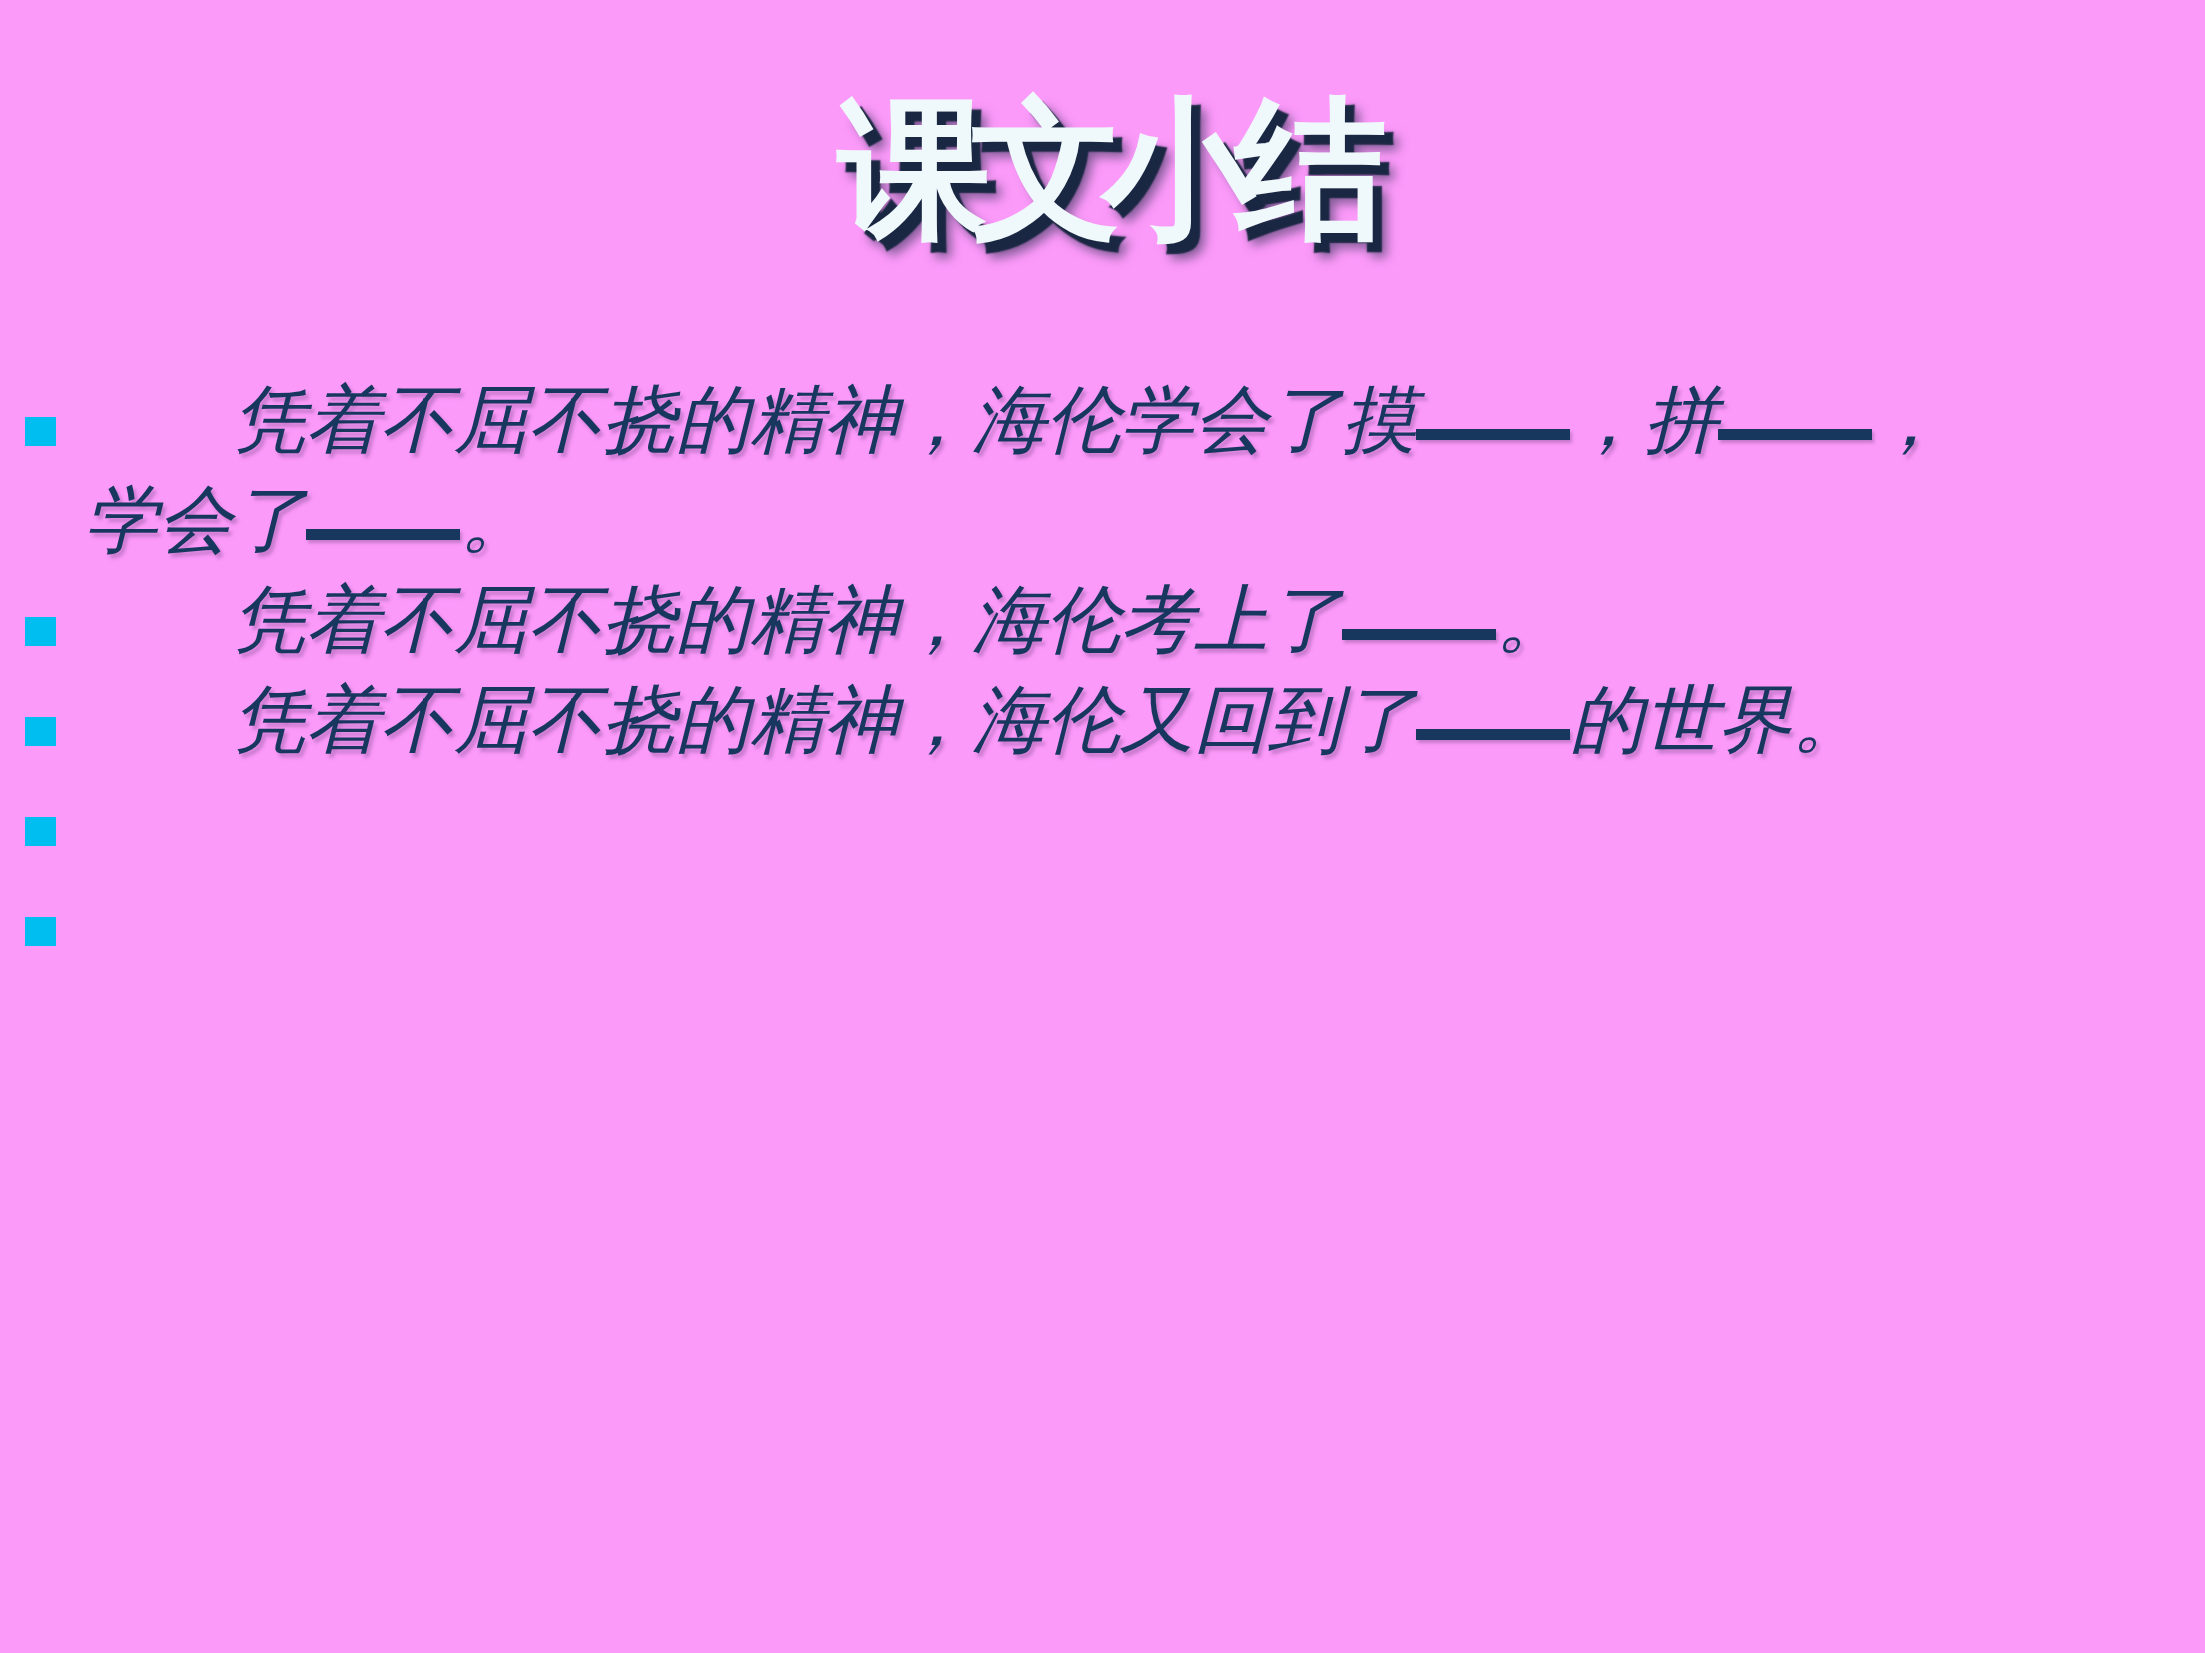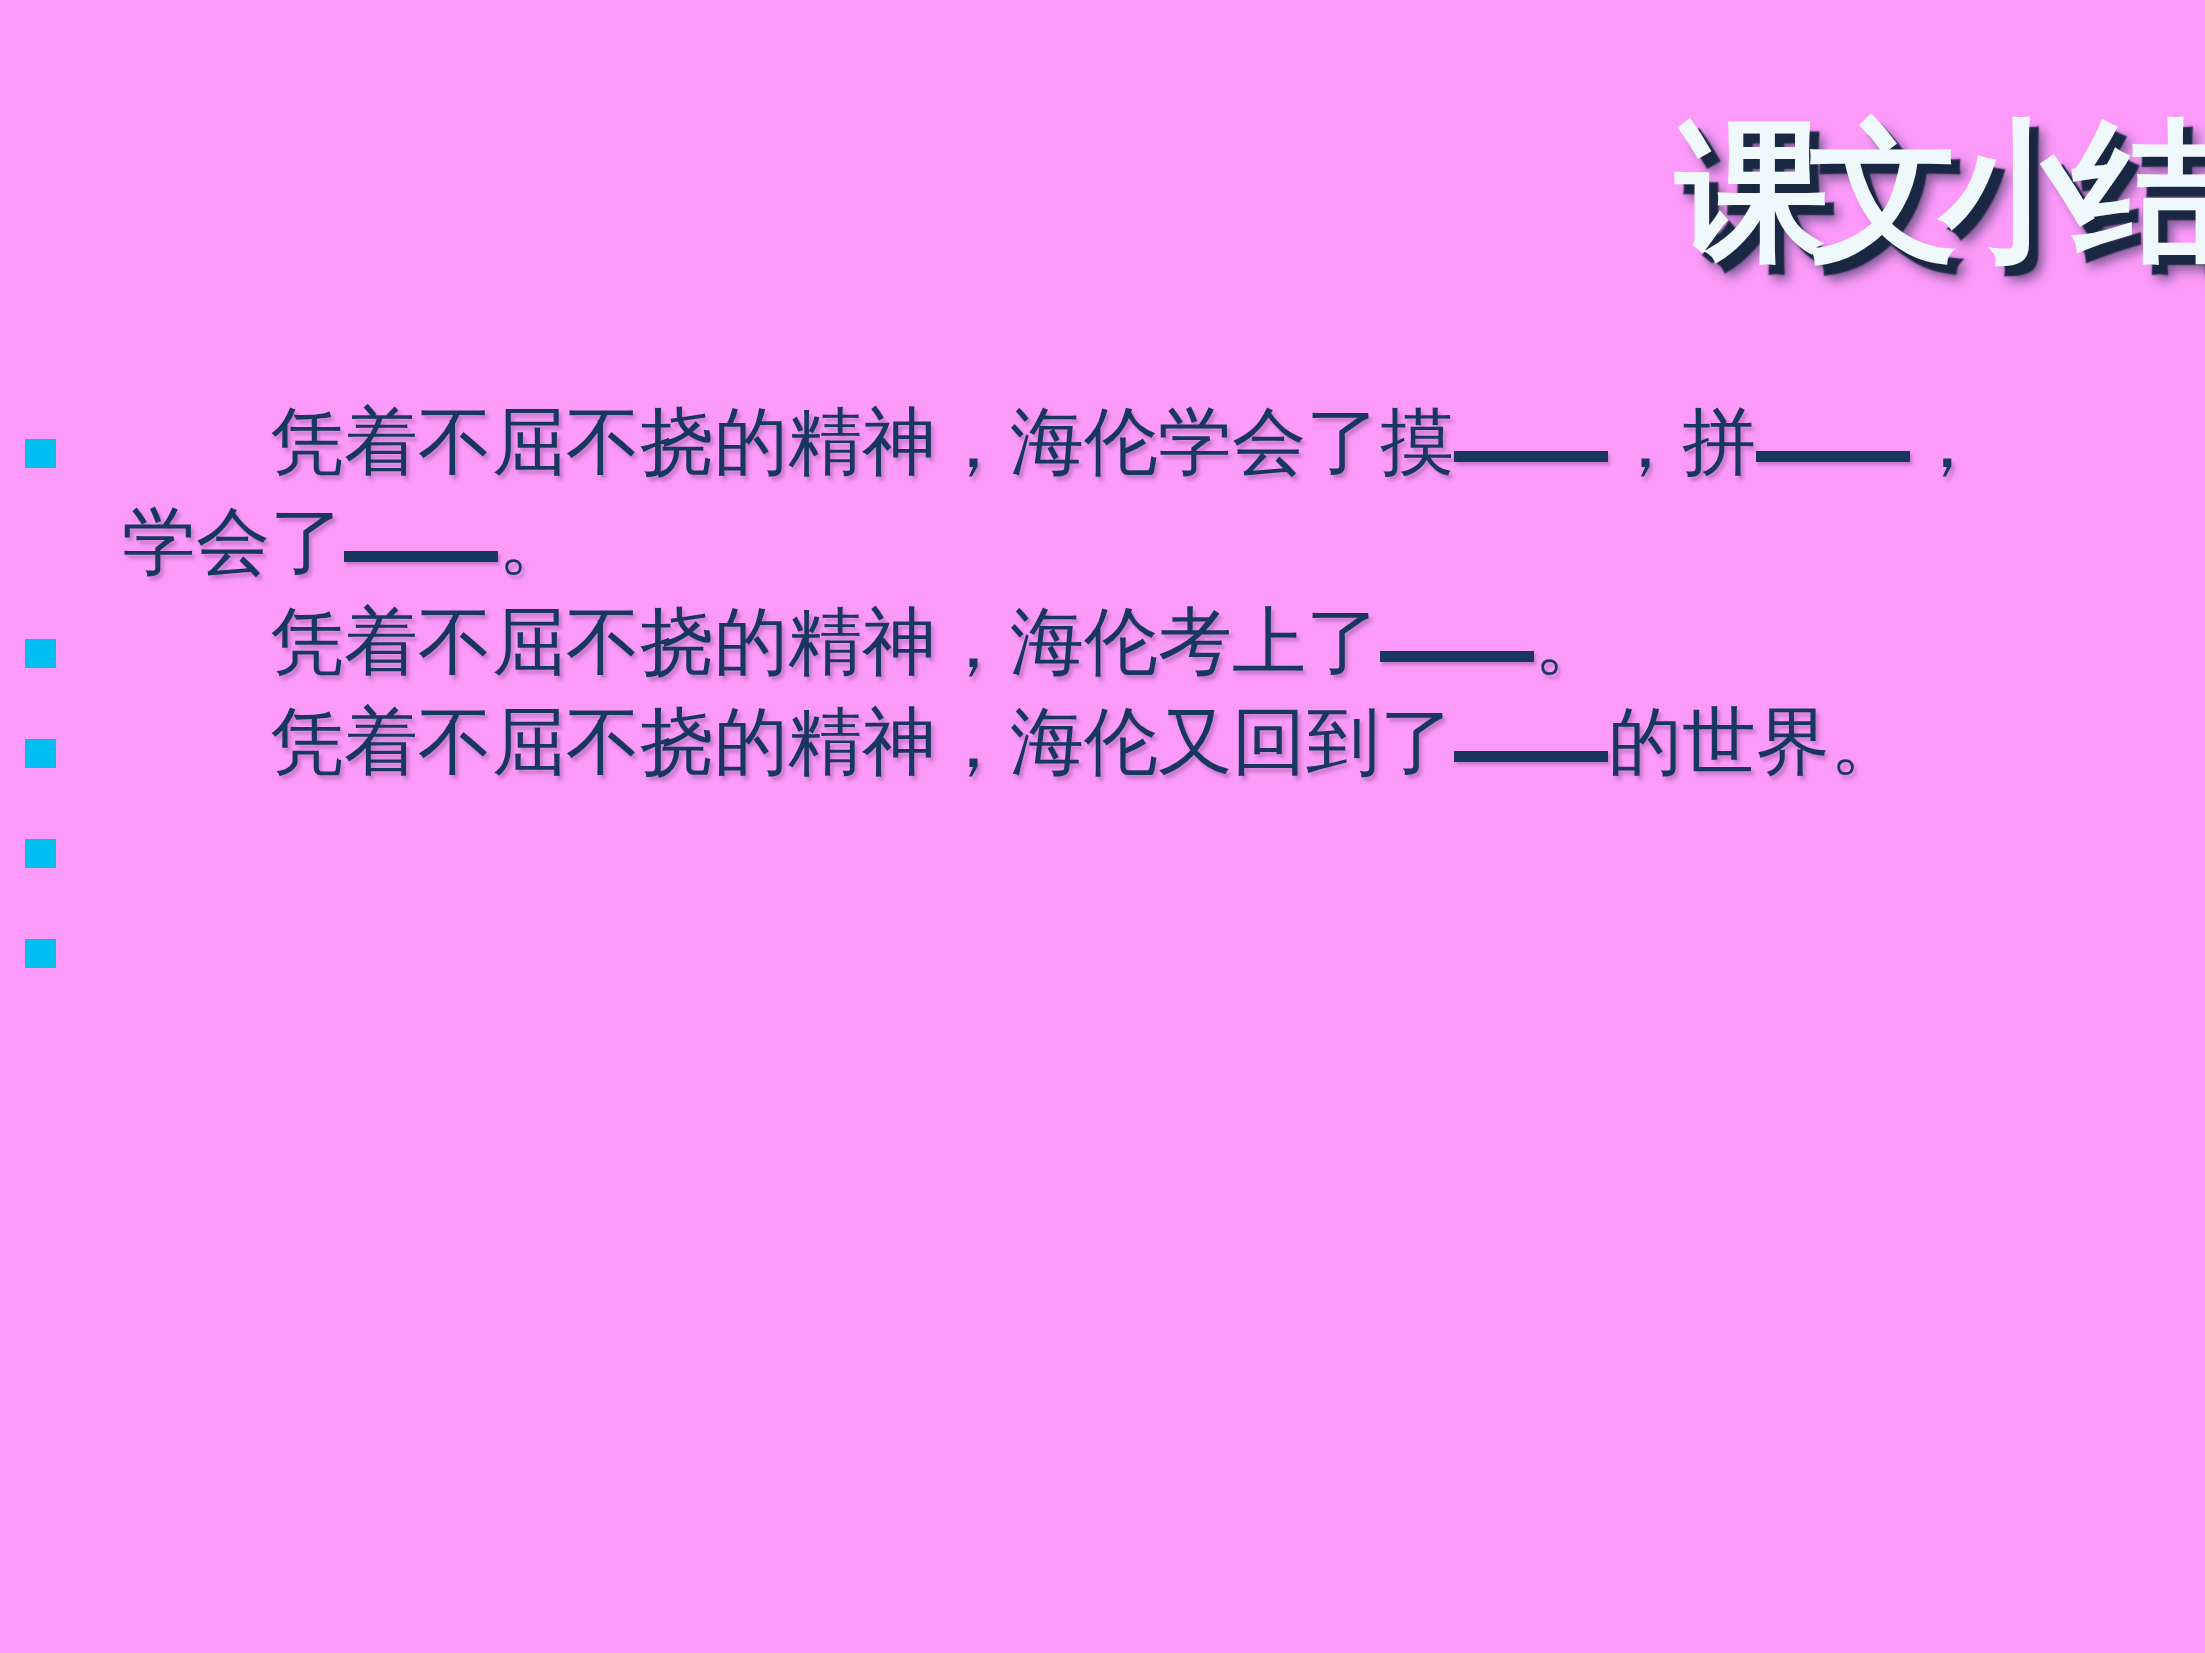--- a/index.html
+++ b/index.html
@@ -6,22 +6,22 @@
   body {
     width: 2205px; height: 1654px;
     background: var(--background, #FC9AFA);
     font-family: "Liberation Serif", "DejaVu Serif", serif;
     overflow: hidden;
   }
   .slide { width: 2205px; height: 1654px; position: relative; }
 
   .title {
     margin: 0;
-    padding-top: 106px;
-    text-align: right;
+    padding-top: 84px;
+    text-align: center;
     font-size: 152px;
     line-height: 1.15;
     font-weight: 700;
     letter-spacing: -0.13em;
     color: var(--title_fill, #EFF8FB);
     text-shadow:
       9.2px 10px 1.5px var(--title_shadow, #1A2742),
       13.8px 15.3px 10.7px rgba(26, 39, 66, 0.55);
   }
 
@@ -30,26 +30,27 @@
   .item { display: flex; align-items: flex-start; min-height: 100px; }
 
   .bullet {
     flex: 0 0 auto;
     width: 31px; height: 29px;
     margin: 47px 0 0 25px;
     background: var(--bullet, #00BFF0);
   }
 
   .item-text {
-    margin-left: 66px;
+    margin-left: 28px;
     font-size: 74px;
     line-height: 100px;
     color: var(--text, #17375E);
     white-space: pre-wrap;
     text-shadow: 3.1px 3.8px 3.8px rgba(100, 60, 120, 0.35);
+    font-style: italic;
   }
 
   
   .blank {
     display: inline-block;
     height: 0.14em;
     background: currentColor;
     vertical-align: 0.07em;
     box-shadow: 2.3px 3.1px 3.1px rgba(100, 60, 120, 0.35);
   }

